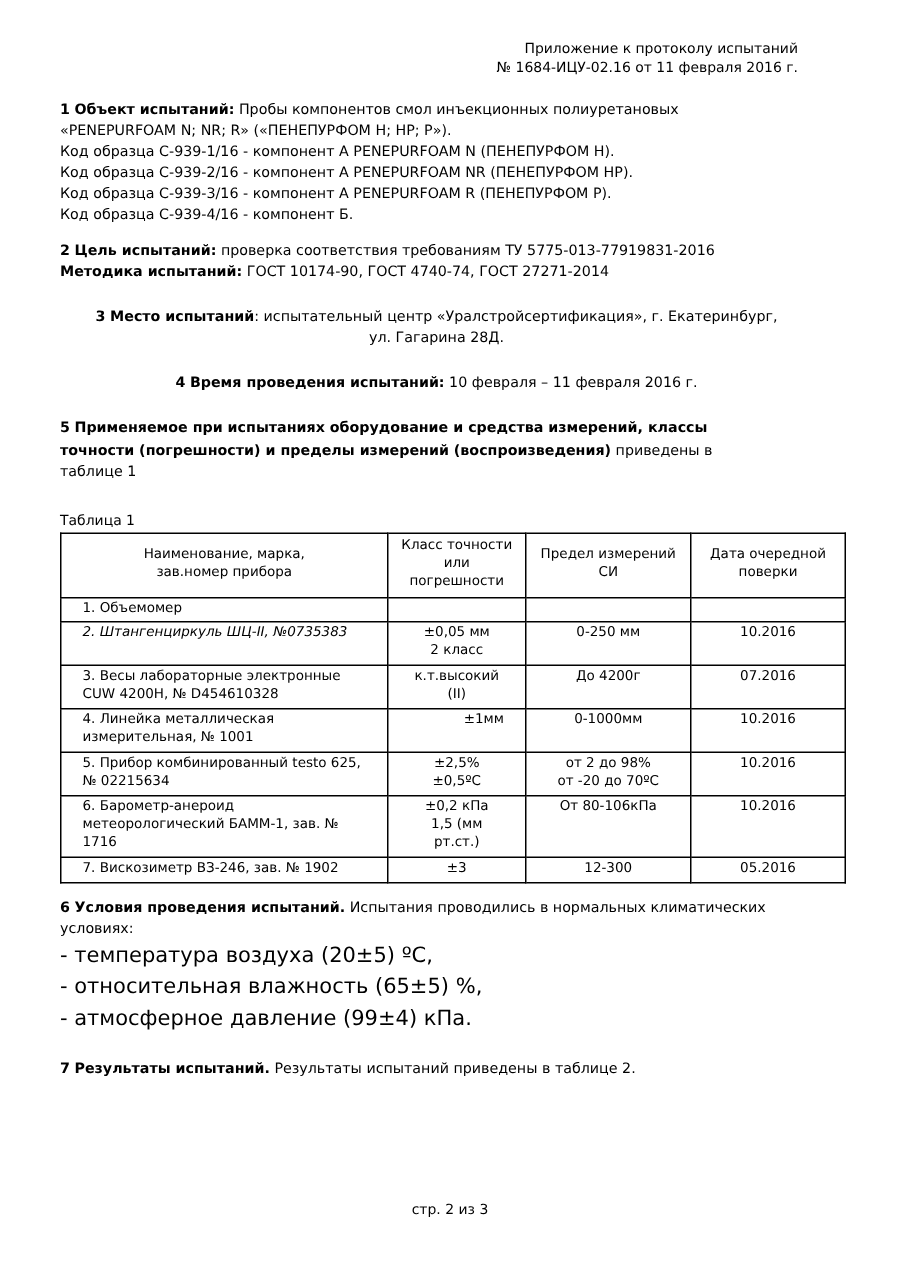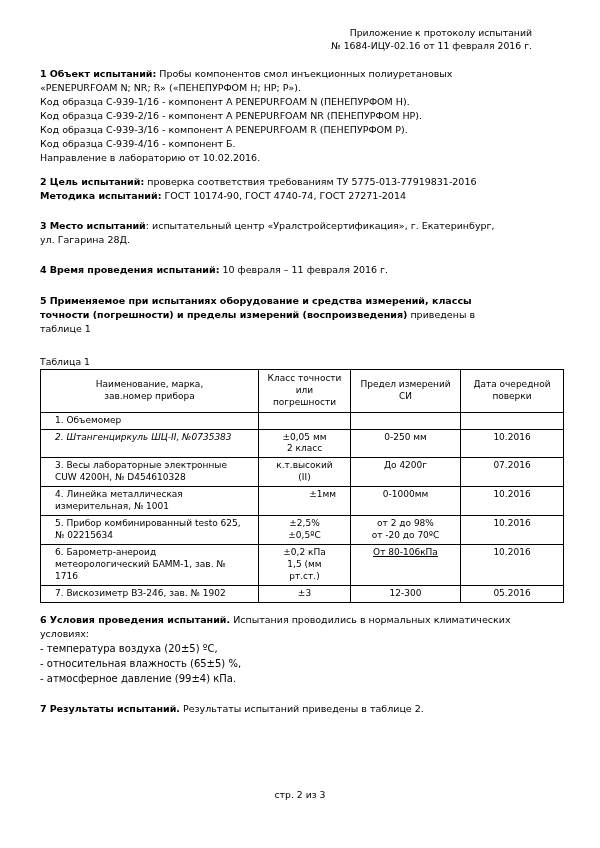--- a/index.html
+++ b/index.html
@@ -33,21 +33,21 @@
     line-height: 1.48;
     margin-bottom: 9px;
   }
   .section p {
     margin: 0;
   }
   b, .bold {
     font-weight: bold;
   }
   .gap-s { margin-bottom: 10px; }
-  .gap-m { margin-bottom: 14px; }
+  .gap-m { margin-bottom: 14px; text-align: center; }
 
   .tbl-caption {
     font-size: 9.3px;
     margin: 2px 0 2px 0;
   }
   table.meas {
     border-collapse: collapse;
     width: 523px;
     font-size: 9px;
     table-layout: fixed;
@@ -66,26 +66,26 @@
   }
   table.meas td.c {
     text-align: center;
   }
   .col1 { width: 218px; }
   .col2 { width: 92px; }
   .col3 { width: 110px; }
   .col4 { width: 103px; }
 
   .list-line {
-    font-size: 10px;
+    font-size: 14px;
     line-height: 1.5;
   }
   .footer {
     position: absolute;
-    bottom: 48px;
+    bottom: 36px;
     left: 0;
     width: 600px;
     text-align: center;
     font-size: 9.3px;
   }
 </style>
 </head>
 <body>
 
 <div class="page">
@@ -98,21 +98,20 @@
   <div class="section gap-s">
     <p>
       <b>1</b>
       <b>Объект  испытаний:</b><span> Пробы компонентов смол инъекционных полиуретановых</span>
     </p>
     <p>«PENEPURFOAM N; NR; R» («ПЕНЕПУРФОМ H; HP; P»).</p>
     <p>Код образца С-939-1/16 - компонент А PENEPURFOAM N (ПЕНЕПУРФОМ H).</p>
     <p>Код образца С-939-2/16 - компонент А PENEPURFOAM NR (ПЕНЕПУРФОМ HP).</p>
     <p>Код образца С-939-3/16 - компонент А PENEPURFOAM R (ПЕНЕПУРФОМ P).</p>
     <p>Код образца С-939-4/16 - компонент Б.</p>
-    <p>Направление в лабораторию от 10.02.2016.</p>
   </div>
 
   <div class="section gap-s">
     <p>
       <b>2</b>
       <b>Цель испытаний:</b><span> проверка соответствия требованиям  ТУ 5775-013-77919831-2016</span>
     </p>
     <p>
       <b>Методика испытаний:</b><span> ГОСТ 10174-90, ГОСТ 4740-74, ГОСТ 27271-2014</span>
     </p>
@@ -197,21 +196,21 @@
         <td class="c" style="white-space:pre-line;">±2,5%
 ±0,5ºС</td>
         <td class="c" style="white-space:pre-line;">от 2 до 98%
 от -20 до 70ºС</td>
         <td class="c" style="white-space:pre-line;">10.2016</td>
       </tr>
       <tr>
         <td style="white-space:pre-line;">6. Барометр-анероид метеорологический БАММ-1, зав. № 1716</td>
         <td class="c" style="white-space:pre-line;">±0,2 кПа
 1,5 (мм рт.ст.)</td>
-        <td class="c" style="white-space:pre-line;text-decoration:underline;">От 80-106кПа</td>
+        <td class="c" style="white-space:pre-line;">От 80-106кПа</td>
         <td class="c" style="white-space:pre-line;">10.2016</td>
       </tr>
       <tr>
         <td style="white-space:pre-line;">7. Вискозиметр ВЗ-246, зав. № 1902</td>
         <td class="c" style="white-space:pre-line;">±3</td>
         <td class="c" style="white-space:pre-line;">12-300</td>
         <td class="c" style="white-space:pre-line;">05.2016</td>
       </tr>
     </tbody>
   </table>

